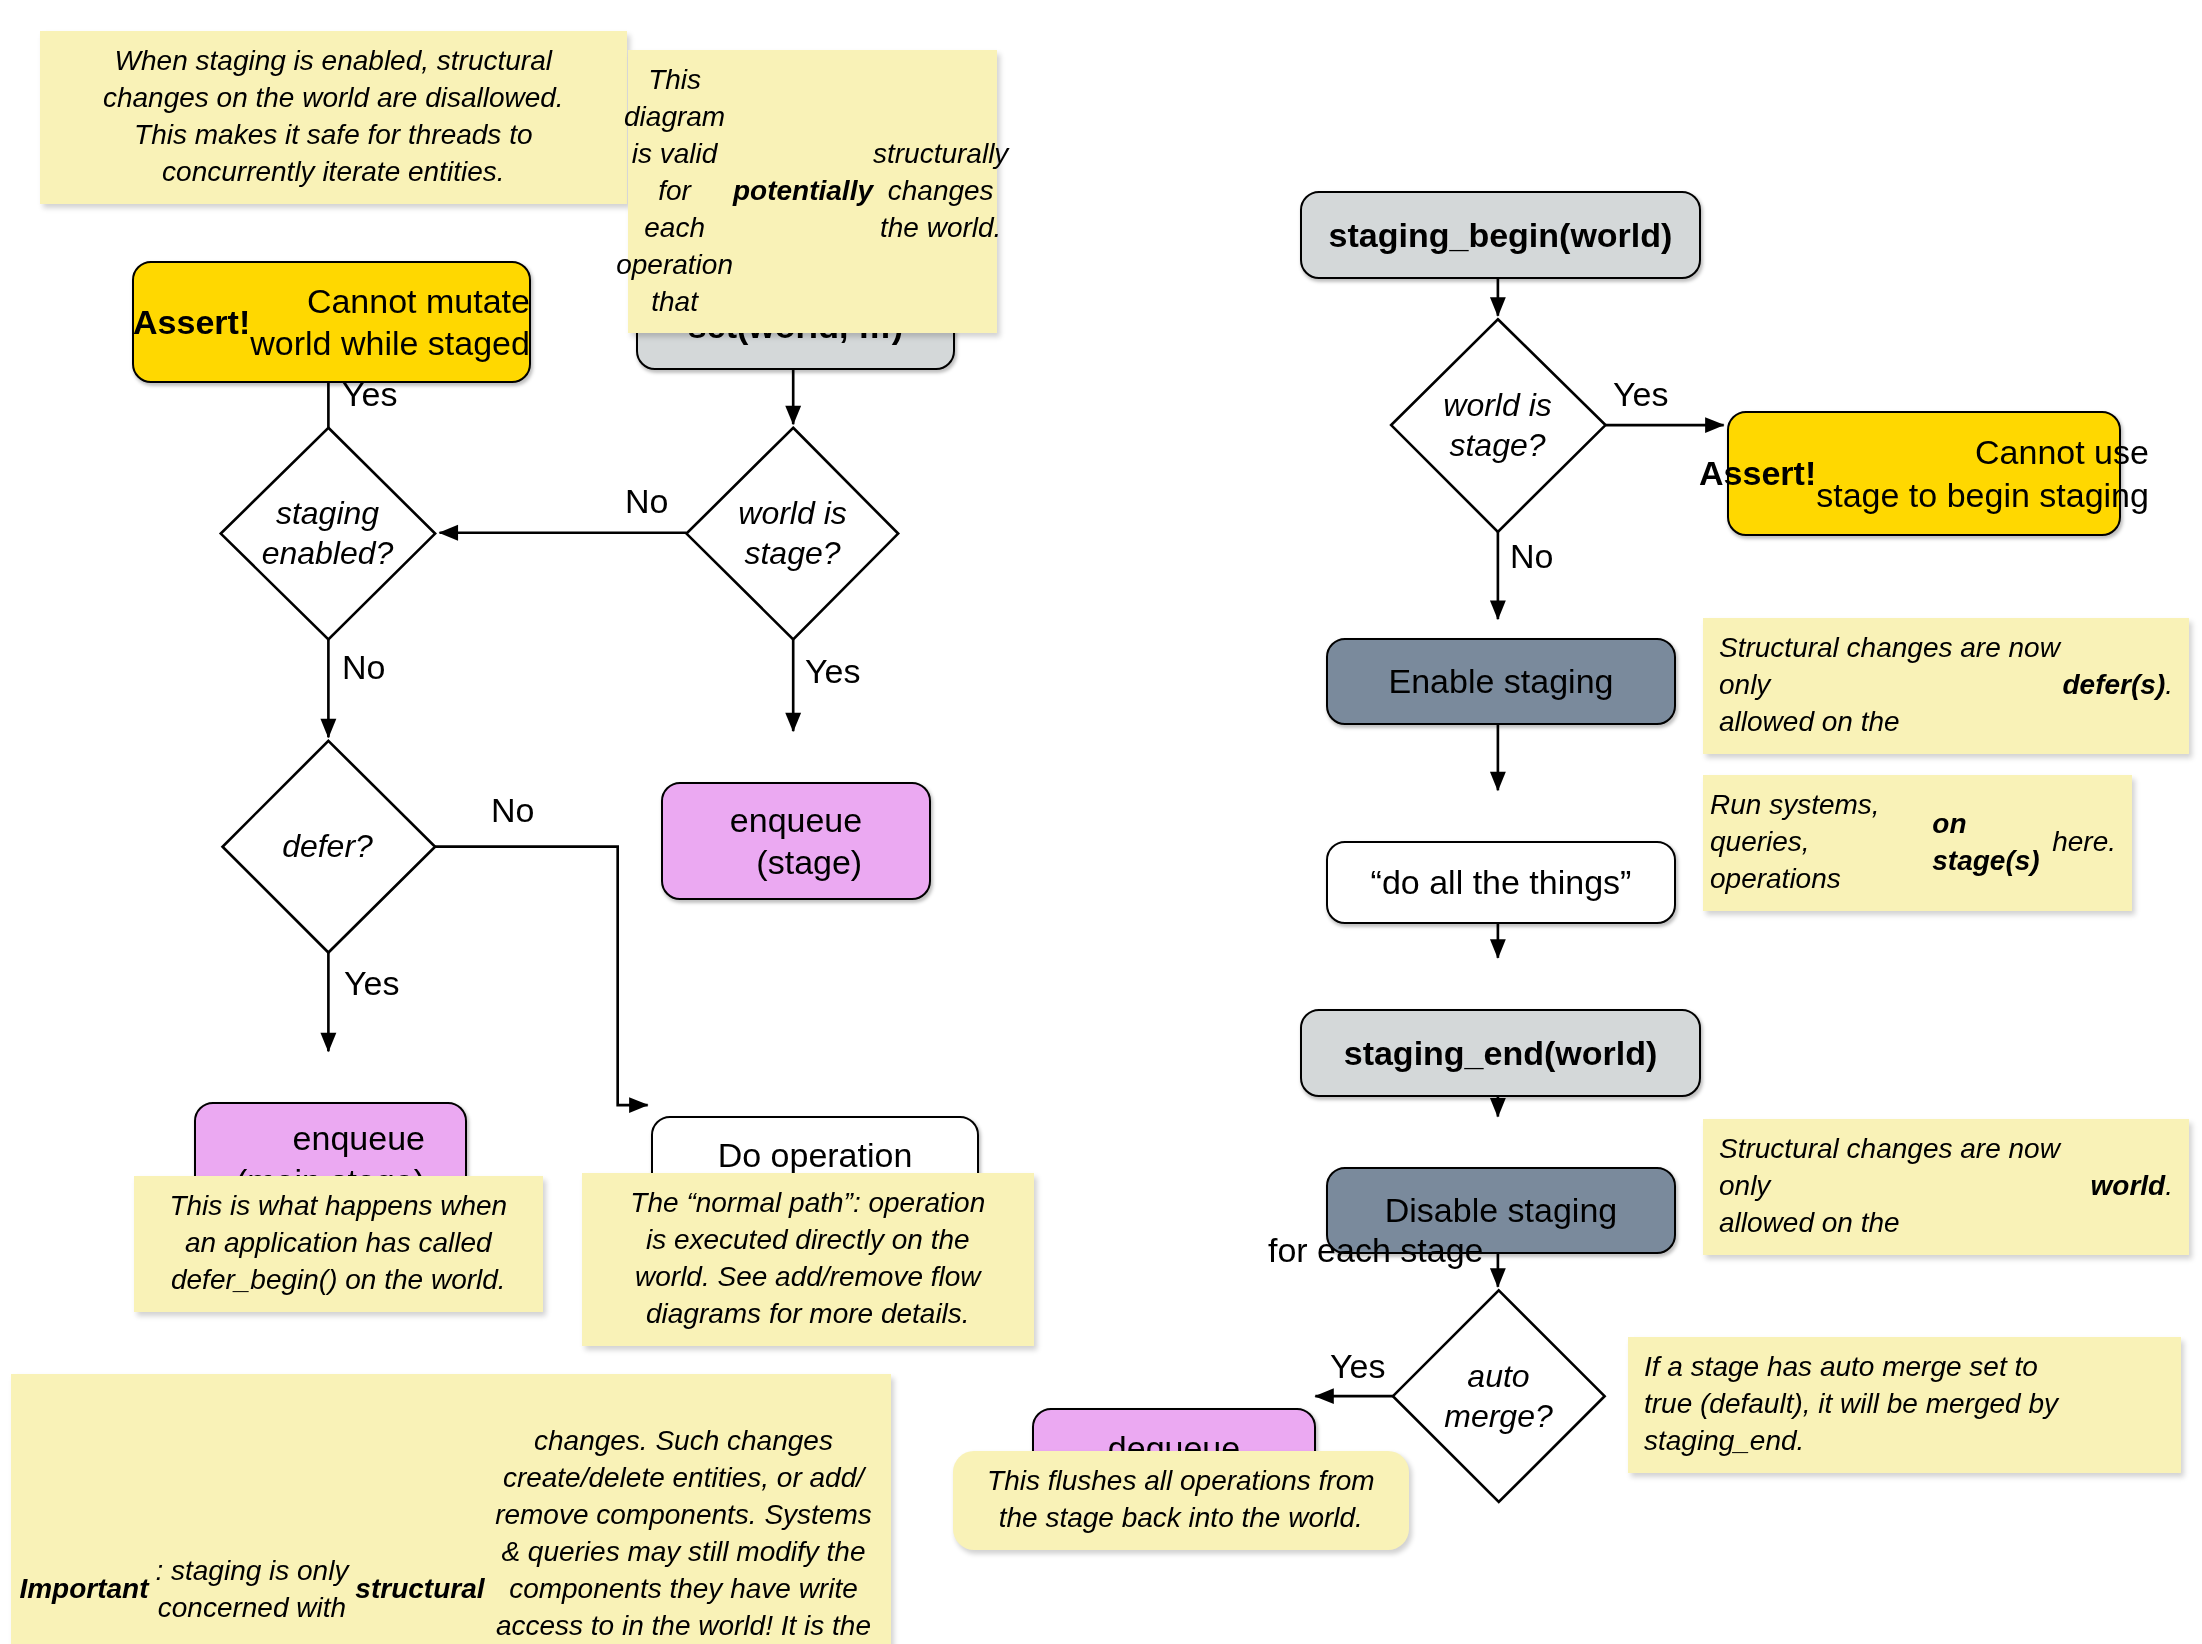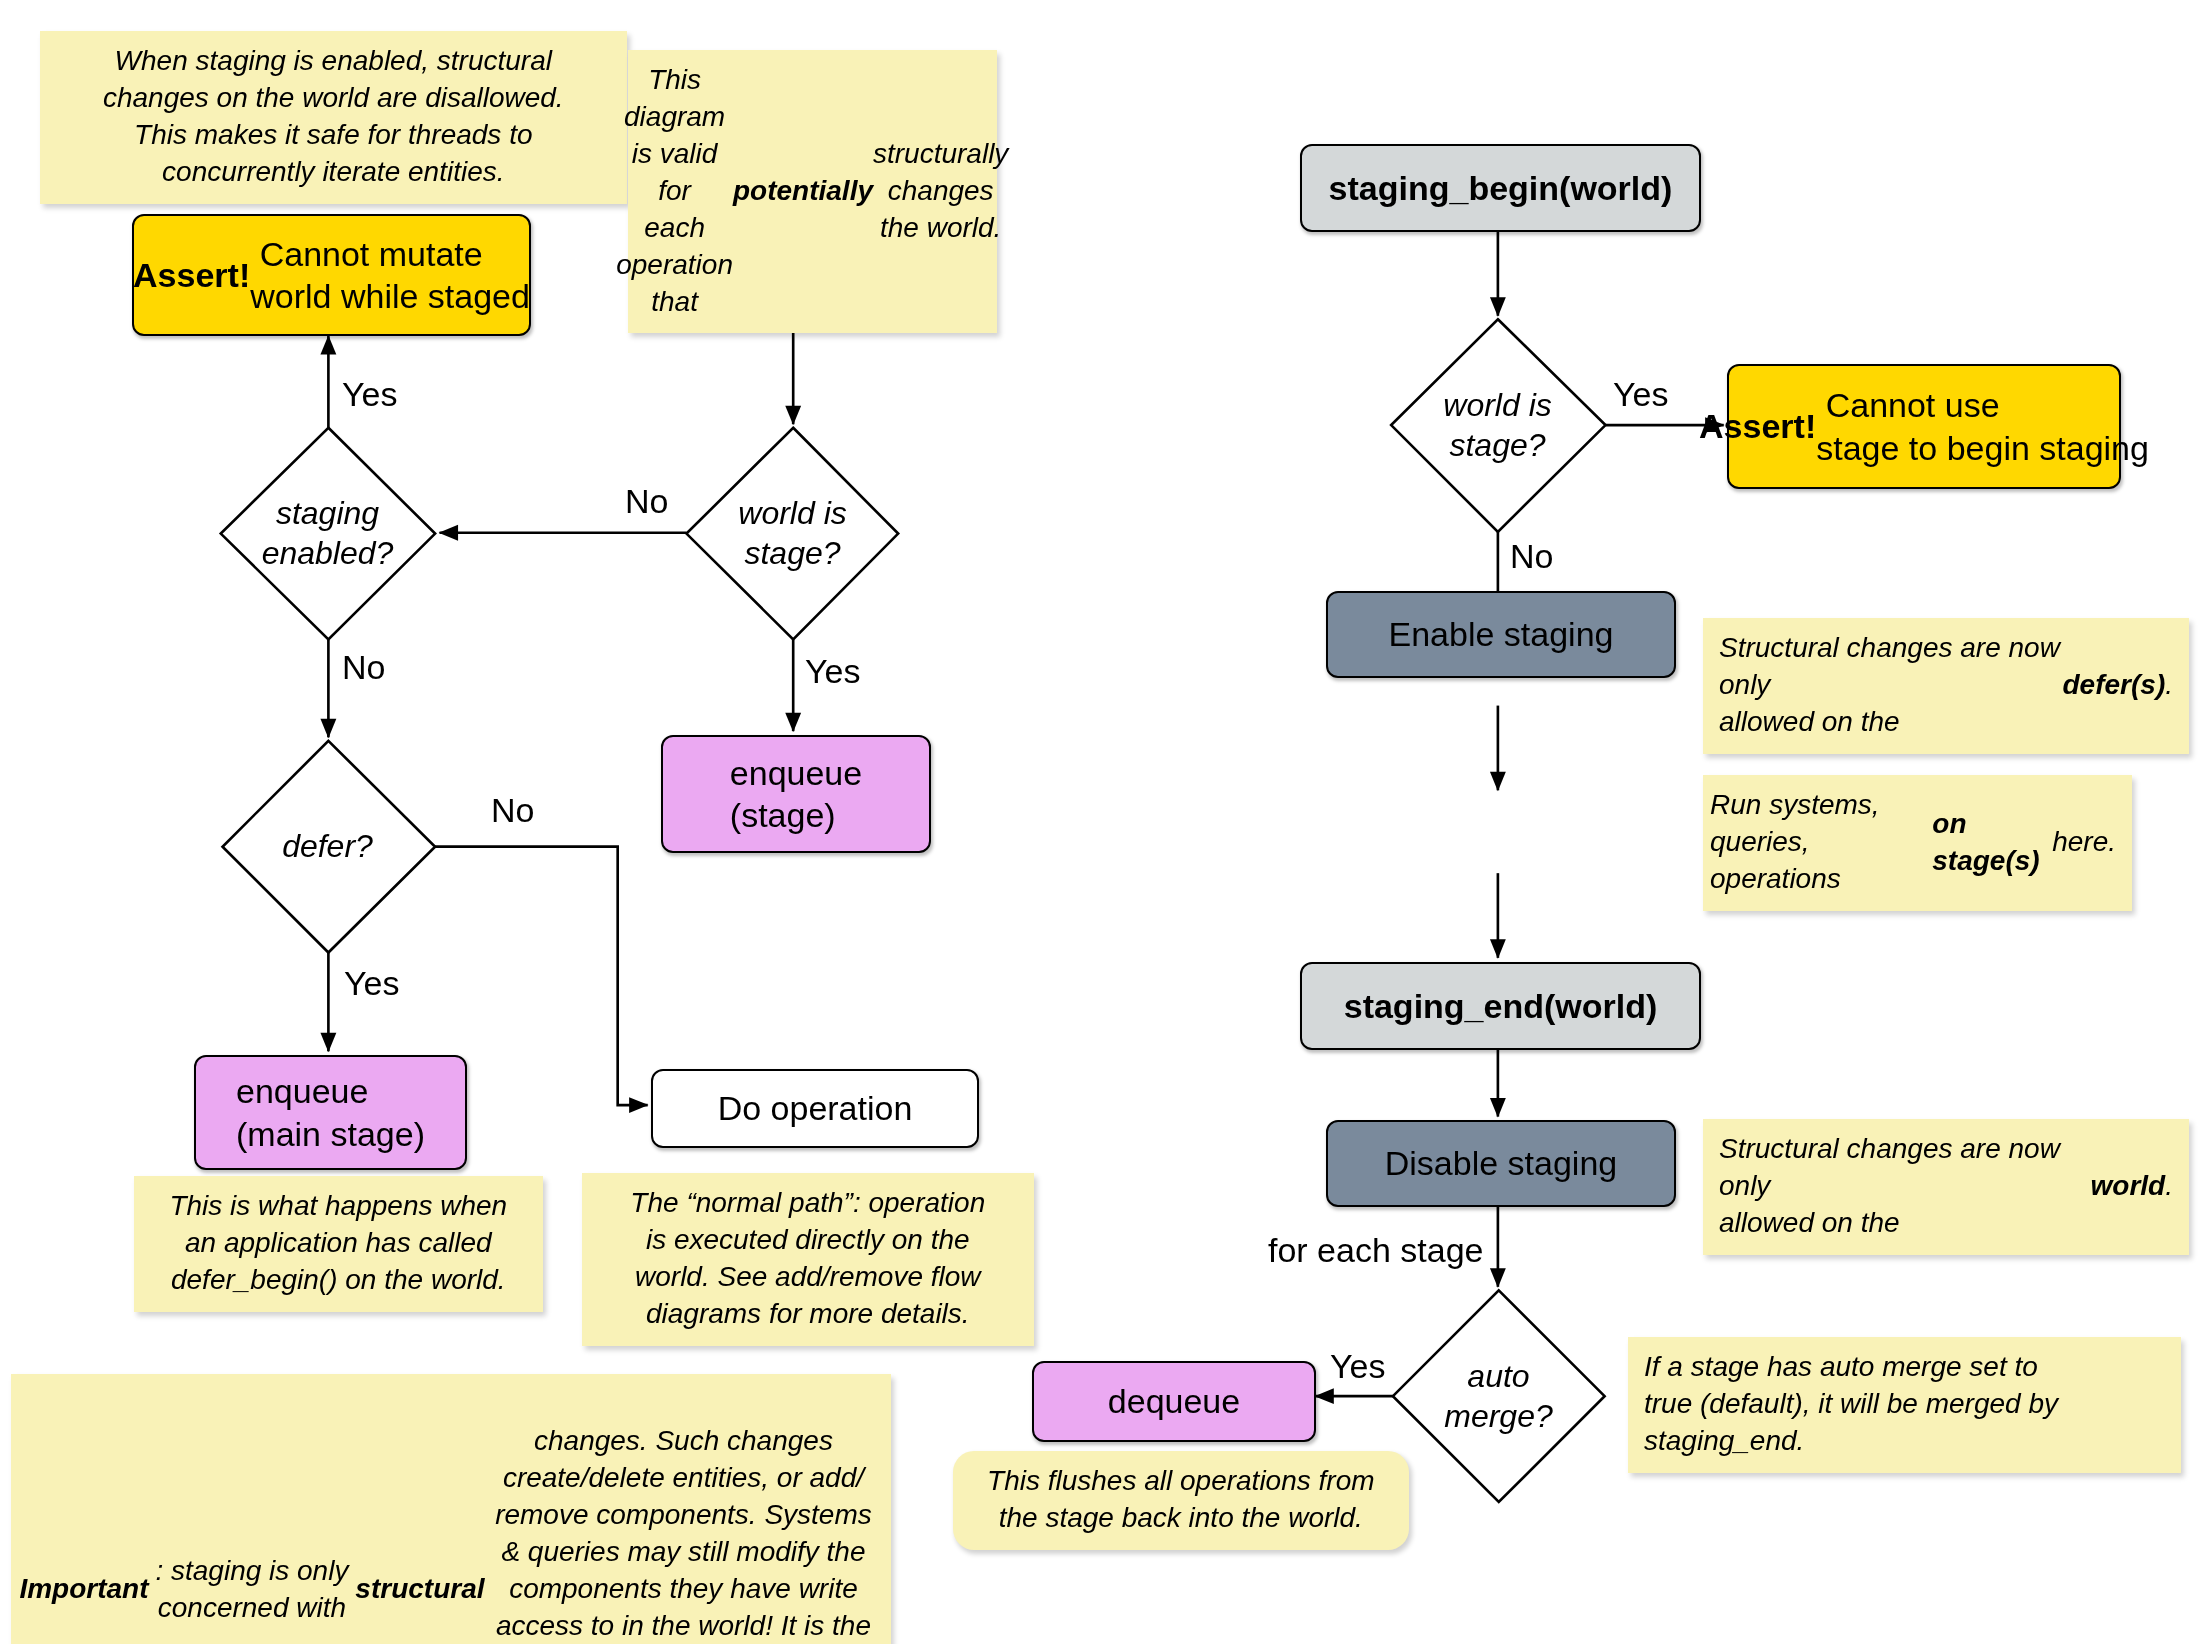--- a/index.html
+++ b/index.html
@@ -9,25 +9,26 @@
     background:var(--background,#fff);
     font-family:"Liberation Sans",sans-serif;
     color:#000;
     overflow:hidden;
   }
   #edge-layer{position:absolute;left:0;top:0;z-index:1;}
   .flow-box{
     position:absolute;z-index:2;
     display:flex;align-items:center;justify-content:center;
     border:2.6px solid var(--stroke_black,#000);
-    border-radius:12px;
-    font-size:34px;line-height:1.25;text-align:left;
+    border-radius:19px;
+    font-size:34px;line-height:1.25;text-align:right;
     white-space:pre;
     box-shadow:1.8px 2.6px 3.5px rgba(0,0,0,0.25);
     background:#fff;
+    margin-top:47px;
   }
   .flow-box.gold{background:var(--assert_gold,#ffd800);}
   .flow-box.purple{background:var(--queue_purple,#eba9f2);}
   .flow-box.slate{background:var(--staging_slate,#7a8a9c);}
   .flow-box.gray{background:var(--code_gray,#d4d8d9);font-weight:bold;}
   .flow-box b{font-weight:bold;}
   .diamond-label{
     position:absolute;z-index:2;
     display:flex;align-items:center;justify-content:center;
     font-size:32px;font-style:italic;line-height:1.22;
@@ -98,20 +99,21 @@
 
   <div class="flow-box" style="left:651px;top:1069px;width:324px;height:75px;">Do operation</div>
 
   <div class="flow-box gray" style="left:1300px;top:144px;width:397px;height:84px;">staging_begin(world)</div>
 
   <div class="flow-box gold" style="left:1727px;top:364px;width:390px;height:121px;"><b>Assert!</b><span> Cannot use
 stage to begin staging</span></div>
 
   <div class="flow-box slate" style="left:1326px;top:591px;width:346px;height:83px;">Enable staging</div>
 
+  <div class="flow-box" style="left:1326px;top:794px;width:346px;height:79px;">“do all the things”</div>
 
   <div class="flow-box gray" style="left:1300px;top:962px;width:397px;height:84px;">staging_end(world)</div>
 
   <div class="flow-box slate" style="left:1326px;top:1120px;width:346px;height:83px;">Disable staging</div>
 
   <div class="flow-box purple" style="left:1032px;top:1361px;width:280px;height:77px;">dequeue</div>
 
   <div class="diamond-label" style="left:213px;top:463px;width:229px;height:141px;">staging
 enabled?</div>
 

